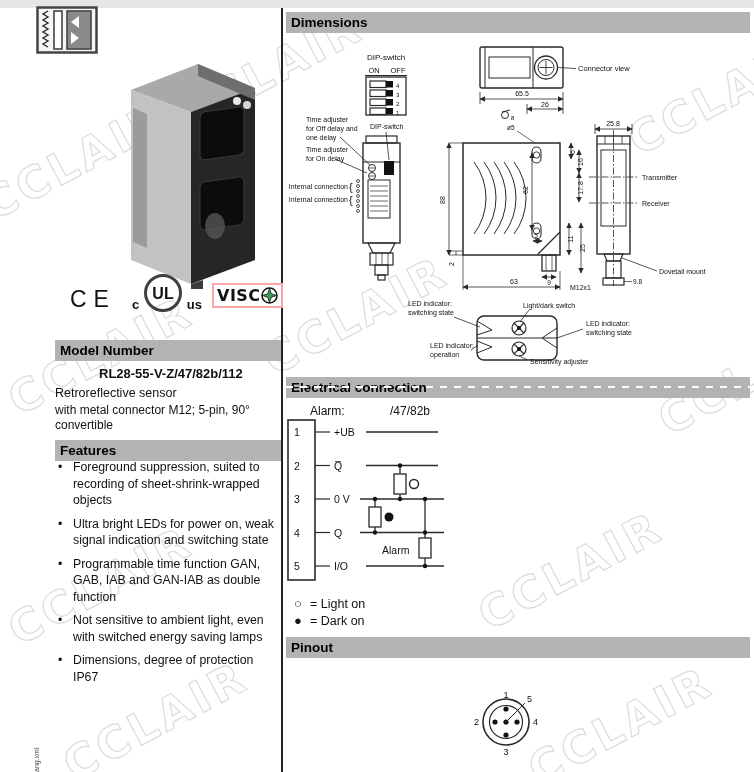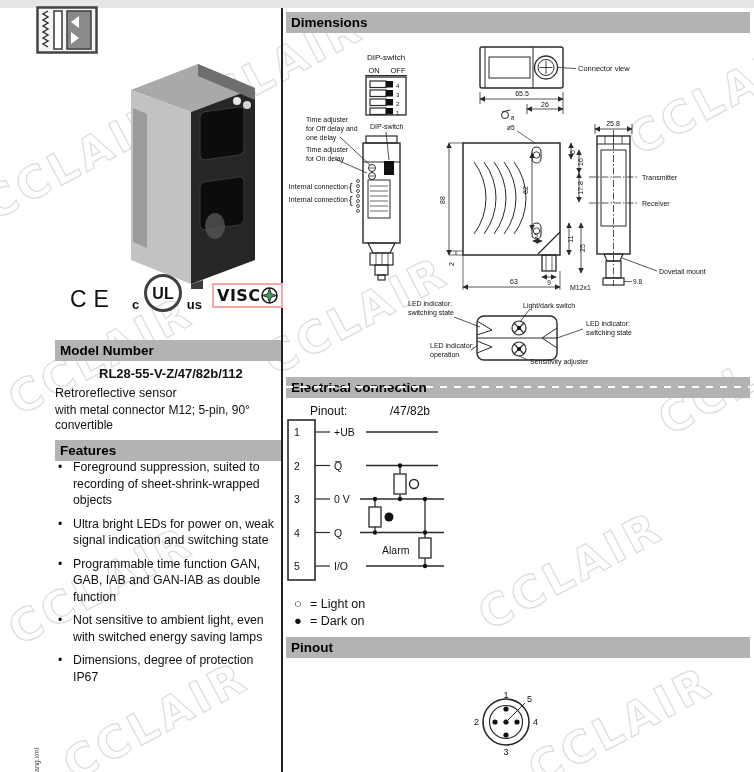--- a/index.html
+++ b/index.html
@@ -353,21 +353,21 @@
       <text x="244" y="324" font-size="7">Sensitivity adjuster</text>
       <line class="ln" x1="233" y1="316" x2="242" y2="320" stroke-width="0.8"></line>
     </g>
   </svg>
 
   <div class="rc-hdr hdr hdr-strike" style="top:377px;">
     <span>Electrical connection</span>
   </div>
 
   <div class="option-row">
-    <span>Pinout:</span>
+    <span>Alarm:</span>
     <span class="ov">/47/82b</span>
   </div>
 
   <svg class="abs" style="left:0; top:418px;" width="240" height="170" viewBox="0 0 240 170">
     <rect class="ln" x="2" y="2" width="27" height="160" stroke-width="1.6"></rect>
     <g font-size="10.5">
       <text x="8" y="18">1</text>
       <line class="ln" x1="29" y1="14" x2="44" y2="14" stroke-width="1.2"></line>
       <text x="48" y="18">+UB</text>
       <text x="8" y="51.5">2</text>

